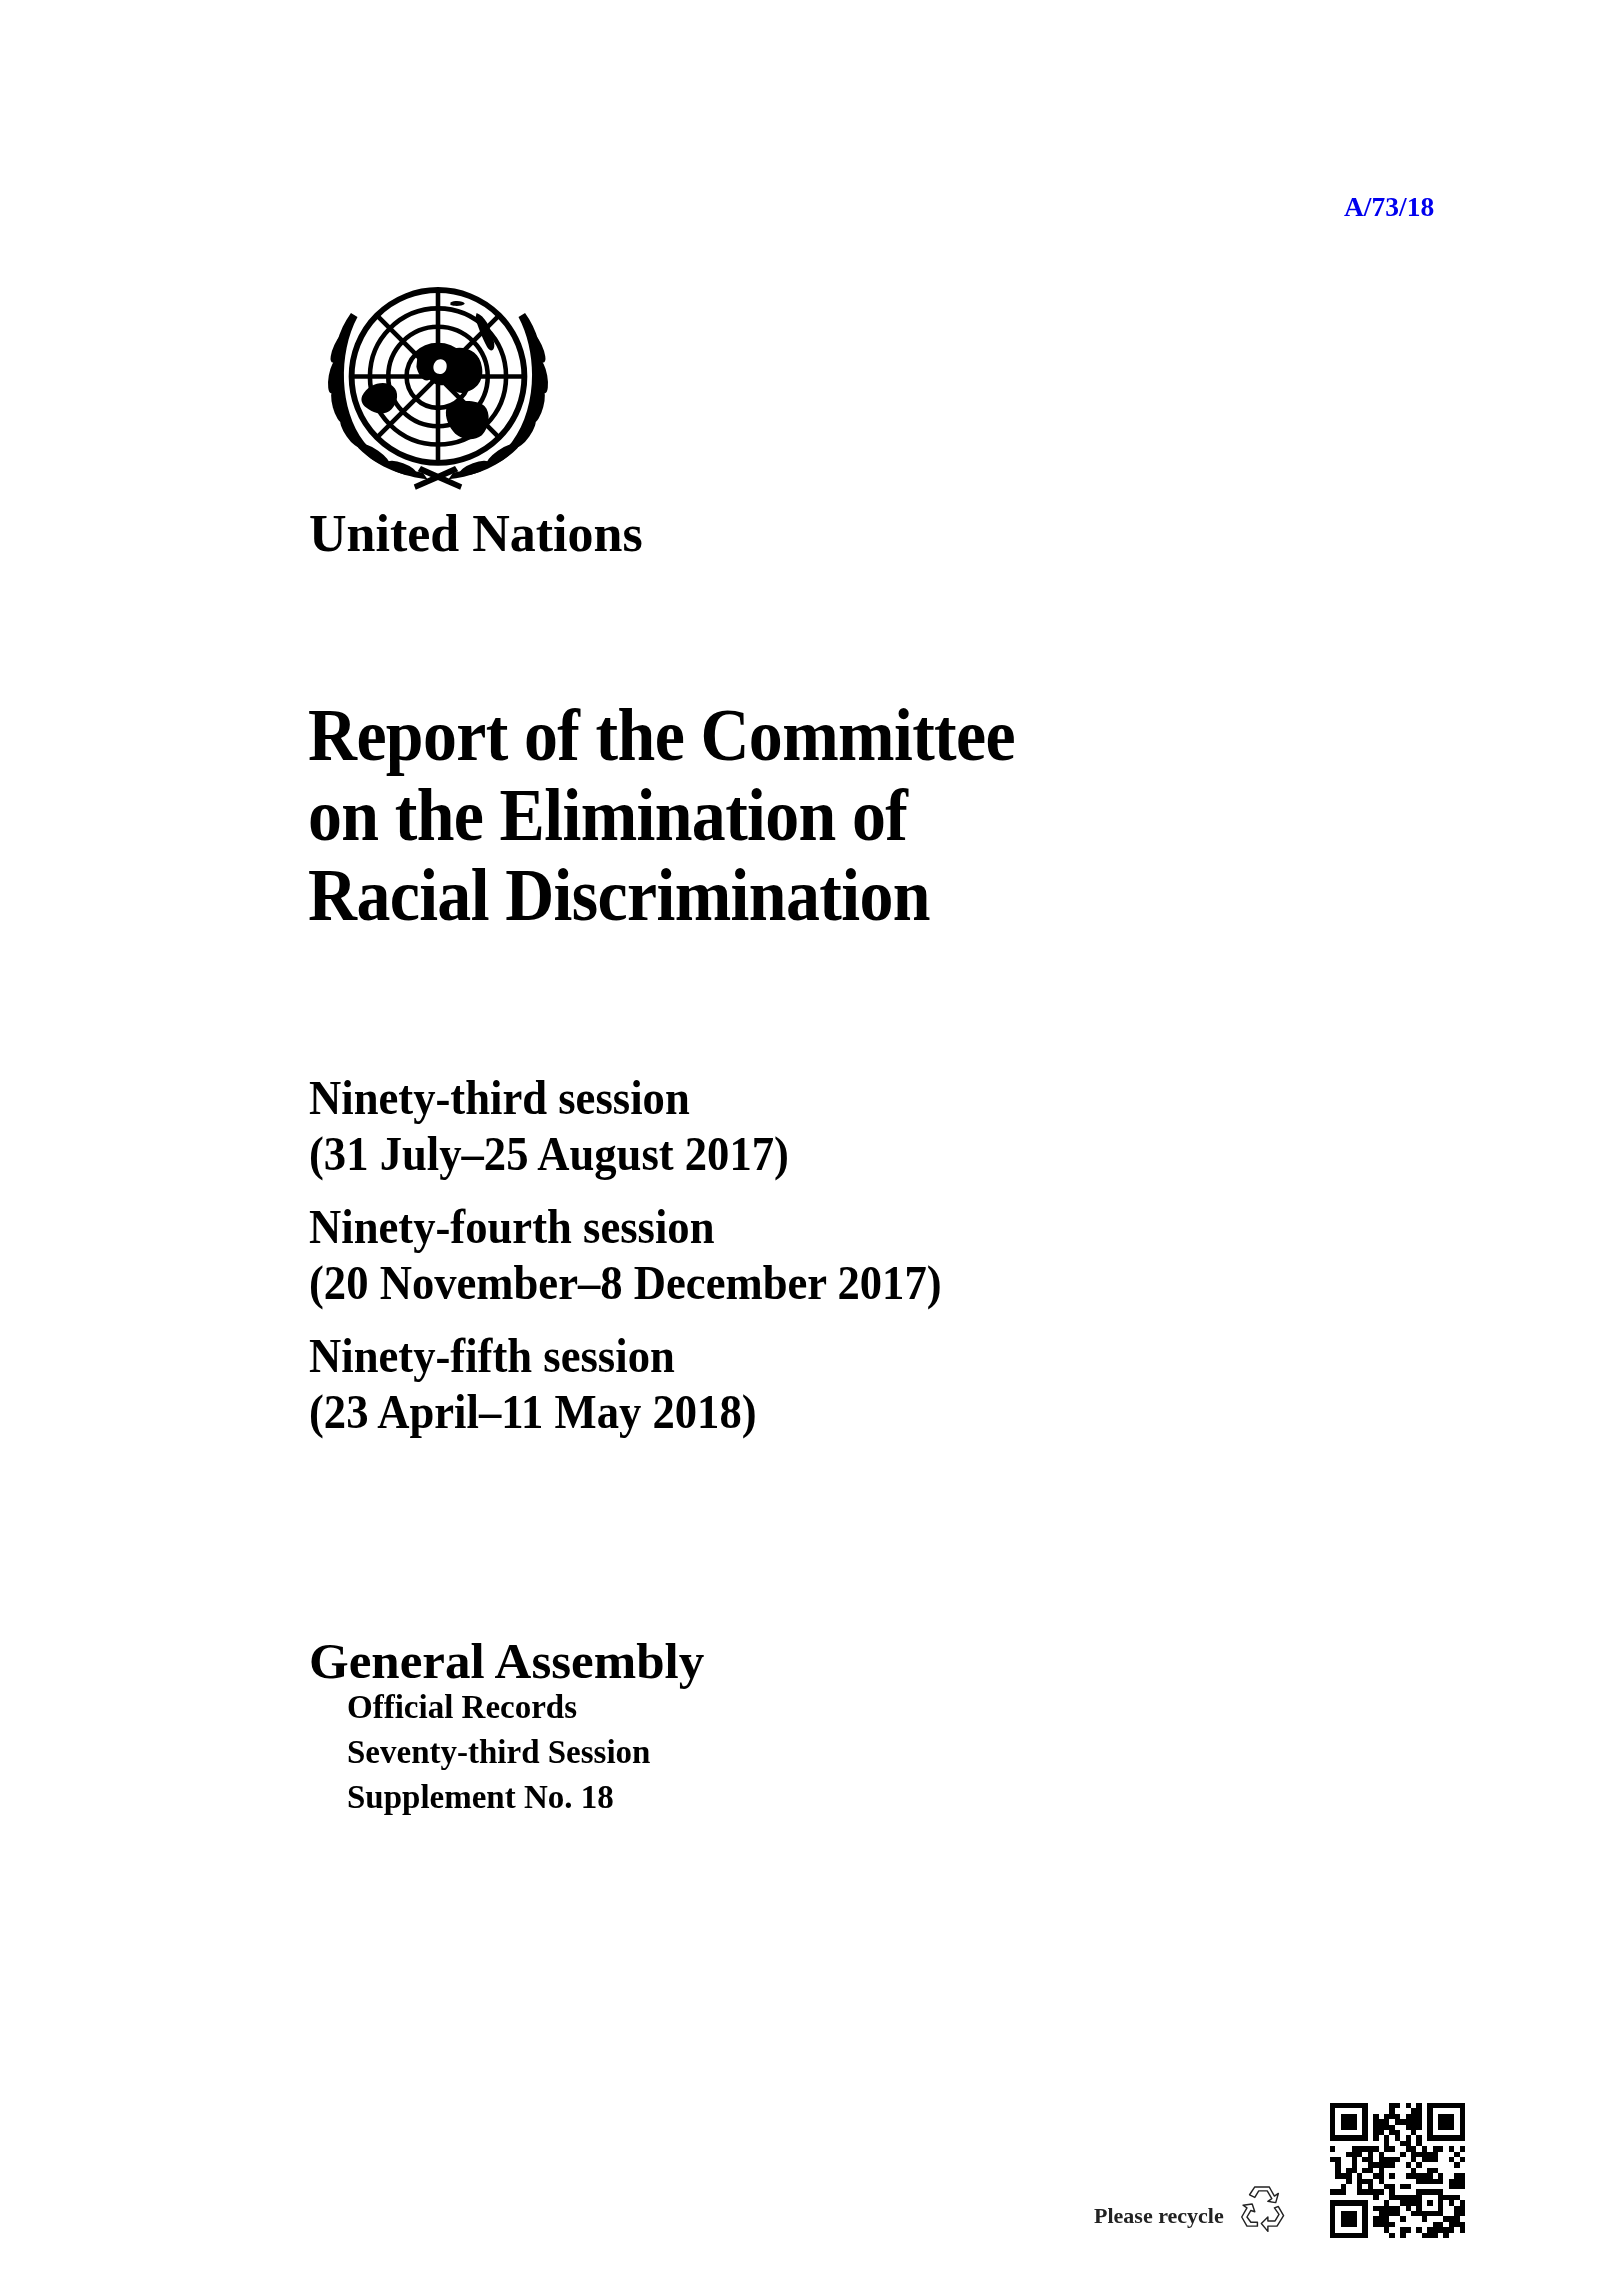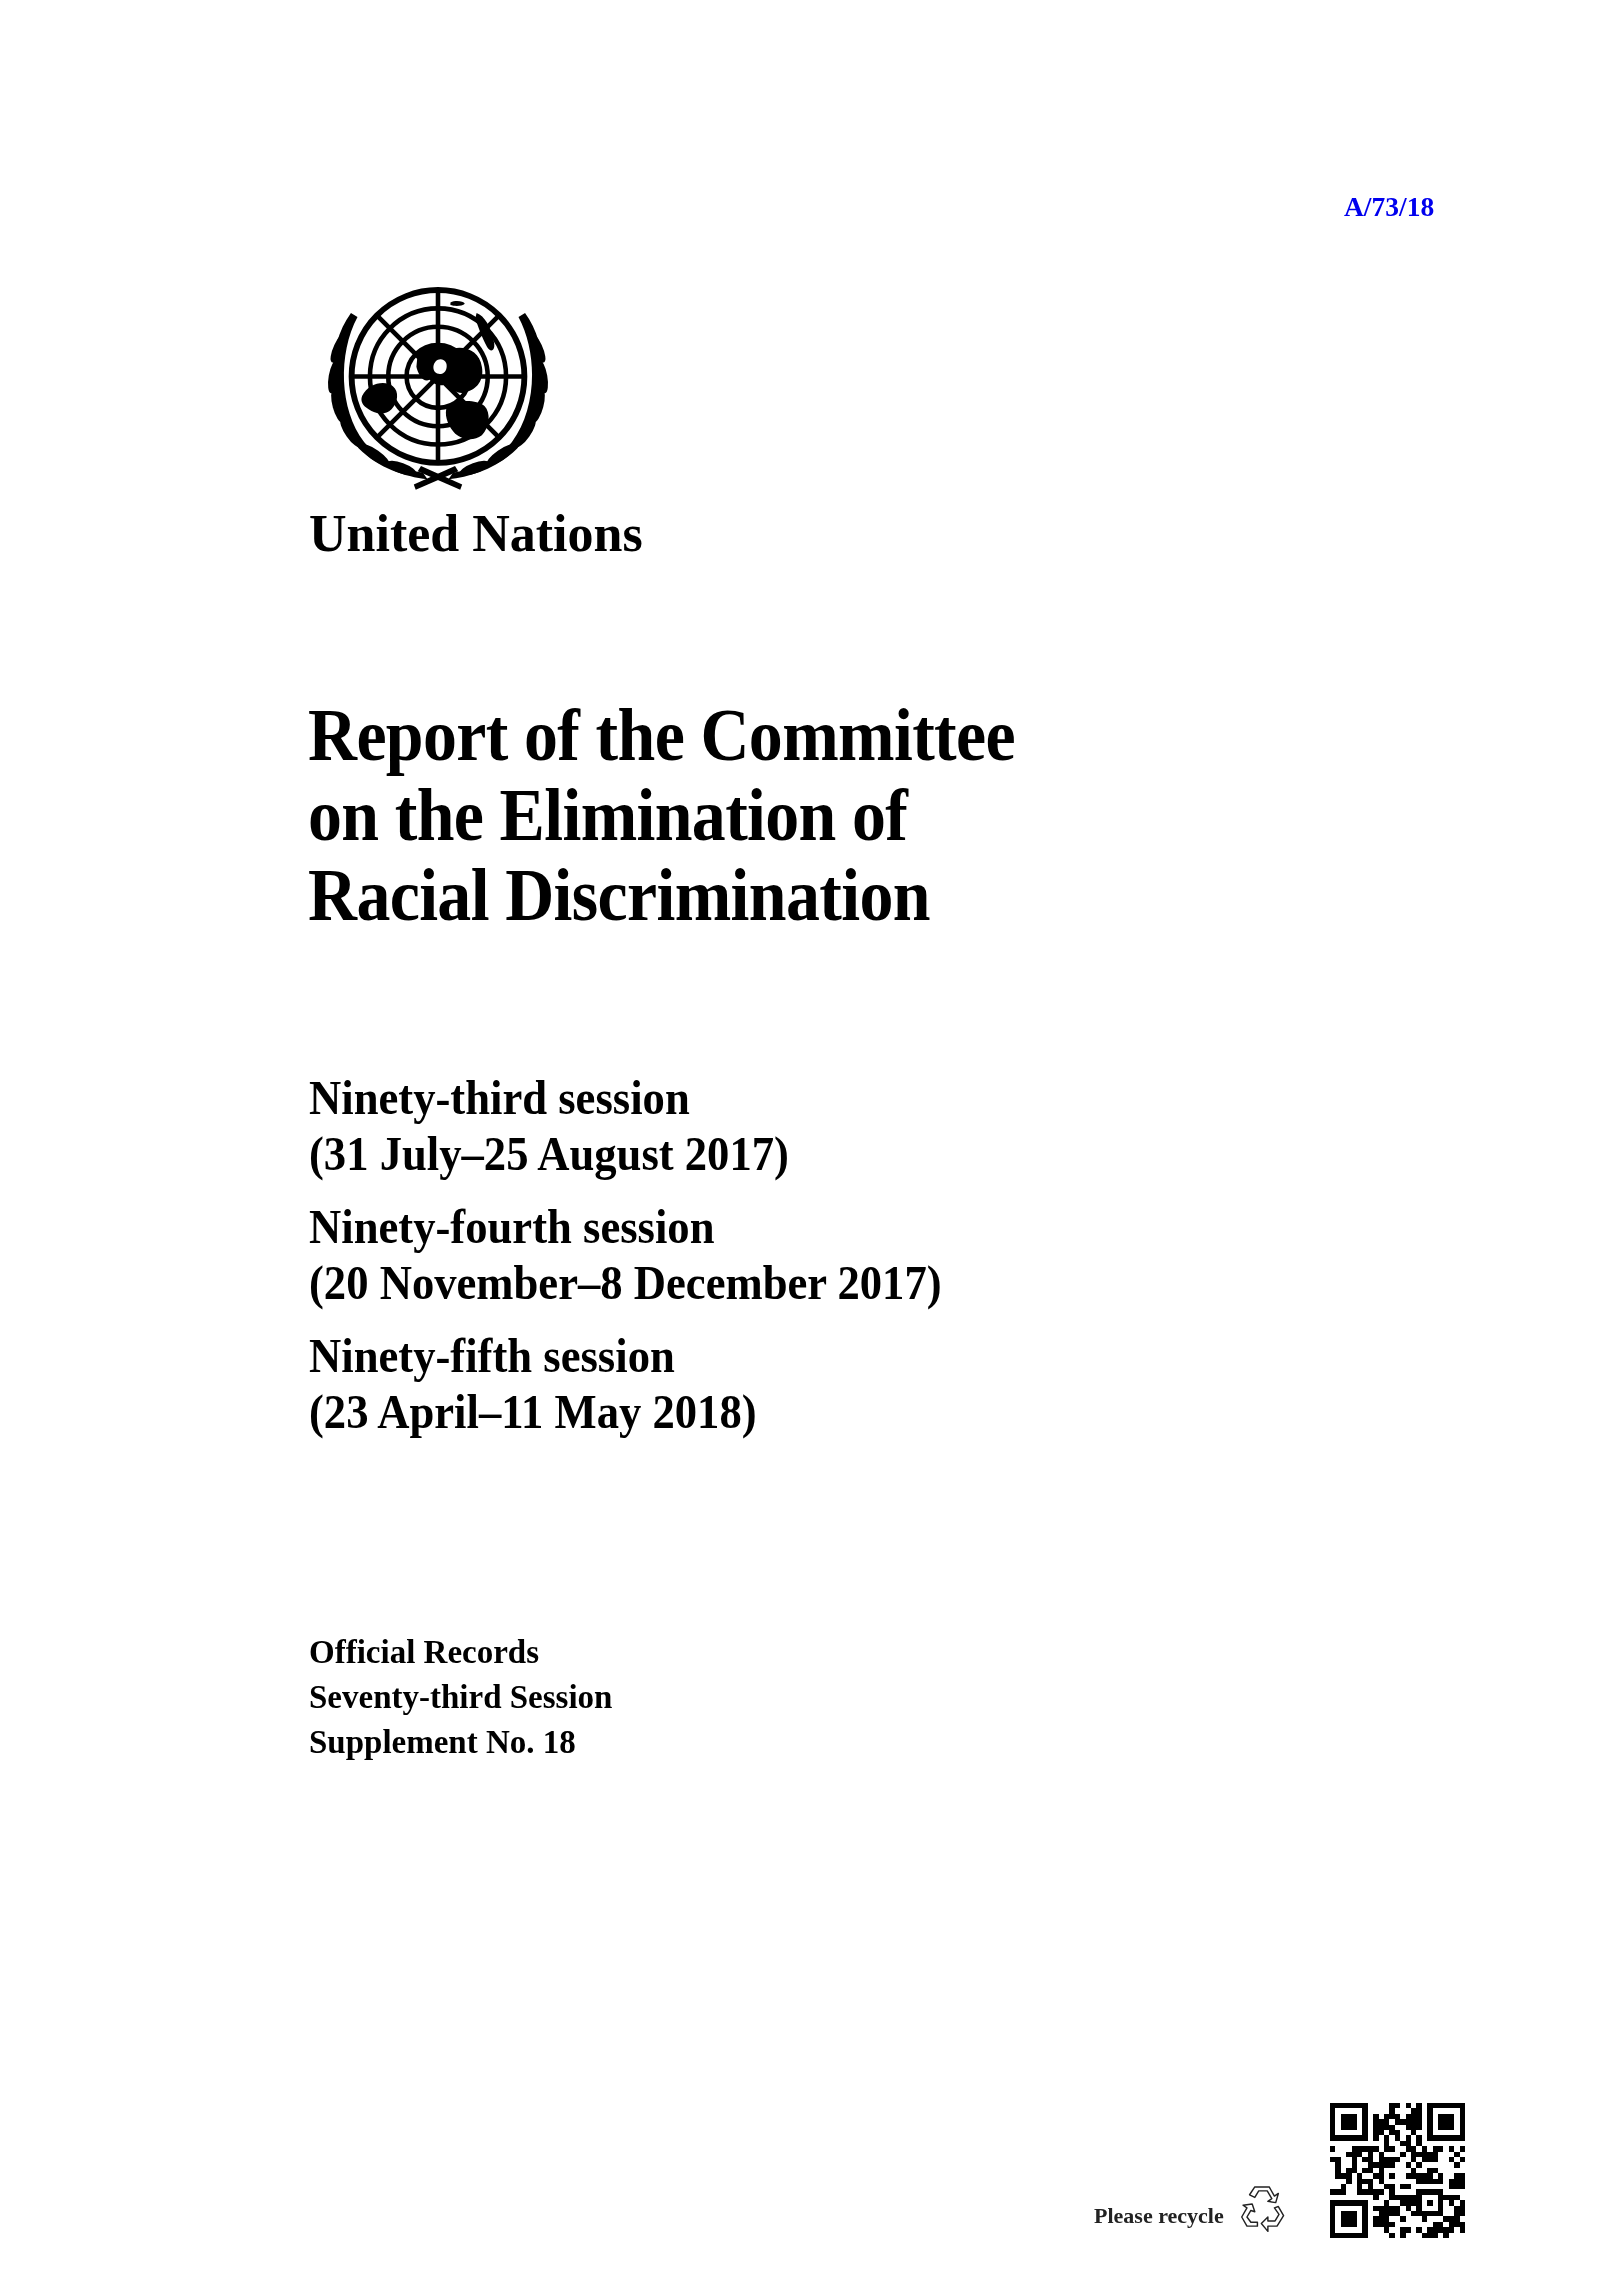--- a/index.html
+++ b/index.html
@@ -18,21 +18,21 @@
   #title div { height: 80px; }
 
   #sessions { left: 309px; top: 1070px; font-size: 48px; line-height: 56px; font-weight: bold;
               transform: scaleX(0.93); transform-origin: left top; }
   .session { margin-bottom: 17px; }
   .session div { height: 56px; }
 
   #ga { left: 309px; top: 1634px; }
   #ga-title { font-size: 51px; line-height: 55px; font-weight: bold; }
   .ga-sub { font-size: 33px; line-height: 45px; font-weight: bold; }
-  #ga-subs { margin-top: -3.9px; }
+  #ga-subs { margin-top: -3.9px; margin-left: 38px; }
 
   #recycle { left: 1094px; top: 2201px; font-size: 22px; line-height: 29px; font-weight: bold; color: #222; }
   #recycle-icon { left: 1239px; top: 2183px; width: 46px; height: 51px; }
 
   #qr { left: 1330px; top: 2103px; width: 135px; height: 135px; }
 </style>
 </head>
 <body>
 
 <div id="symbol" class="abs">A/73/18</div>
@@ -102,20 +102,21 @@
     <div>Ninety-fourth session</div>
     <div>(20 November–8 December 2017)</div>
   </div>
   <div class="session">
     <div>Ninety-fifth session</div>
     <div>(23 April–11 May 2018)</div>
   </div>
 </div>
 
 <div id="ga" class="abs">
+  <div id="ga-title">General Assembly</div>
   <div id="ga-subs">
     <div class="ga-sub">Official Records</div>
     <div class="ga-sub">Seventy-third Session</div>
     <div class="ga-sub">Supplement No. 18</div>
   </div>
 </div>
 
 <div id="recycle" class="abs">Please recycle</div>
 <div id="recycle-icon" class="abs">
   <svg viewBox="0 0 70 78" width="46" height="51" xmlns="http://www.w3.org/2000/svg">

